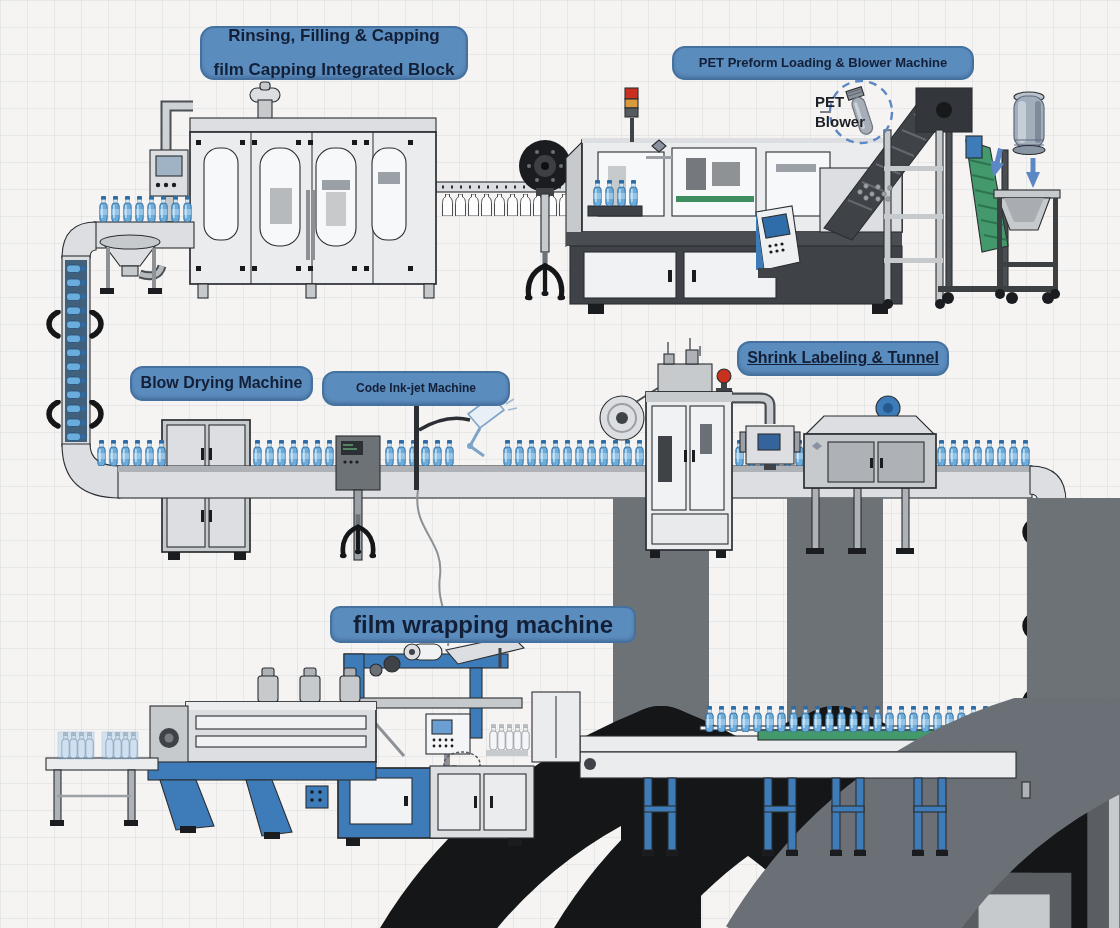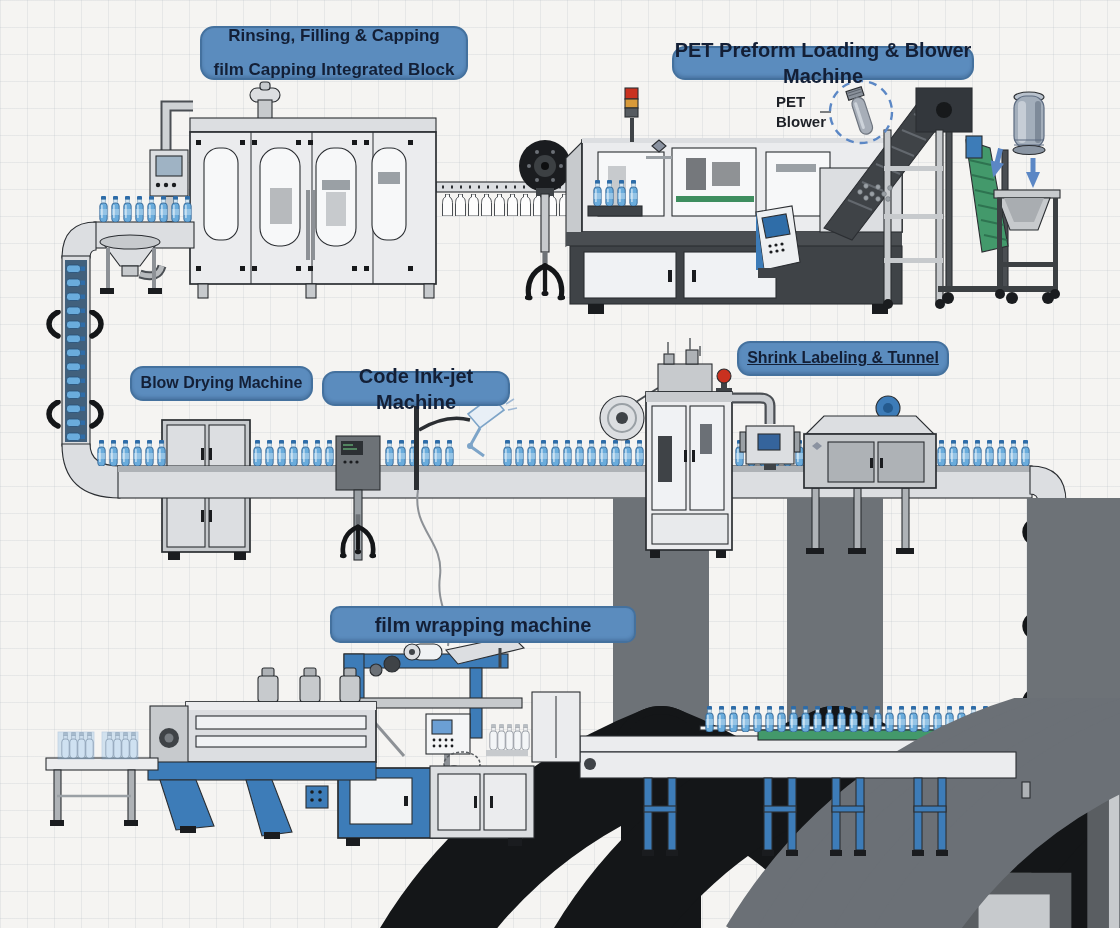--- a/index.html
+++ b/index.html
@@ -20,21 +20,21 @@
   #art{position:absolute;inset:0;}
   .pill{
     position:absolute;display:flex;flex-direction:column;align-items:center;justify-content:center;
     background:var(--label-bg);border:2px solid var(--label-border);border-radius:14px;
     color:var(--label-text);font-weight:bold;text-align:center;line-height:1.3;
     box-shadow:inset 0 -2px 3px rgba(30,60,95,.25);
     z-index:5;
     gap:11px;
   }
   .note{
-    position:absolute;color:#1d2026;font-weight:600;font-size:15px;line-height:1.35;z-index:5;
+    position:absolute;color:#1d2026;font-weight:600;font-size:15px;line-height:1.35;z-index:5;margin-left:39px;
   }
   
   .o{stroke:var(--line-dark);stroke-width:1.1;}
   .o2{stroke:var(--line-dark);stroke-width:1.7;}
   .g1{fill:#ebecee;} .g2{fill:#dcdee1;} .g3{fill:#c7cacd;} .g4{fill:#aeb2b6;}
   .dk{fill:#3f4347;} .bk{fill:#1a1c1f;} .wh{fill:#f7f8f9;}
   .mblue{fill:var(--machine-blue);} .green{fill:var(--belt-green);}
   .red{fill:var(--beacon-red);}
 </style>
 </head>
@@ -720,37 +720,37 @@
         </g>
       <rect x="102" y="732" width="36" height="27" fill="#7fb6e6" opacity="0.3" stroke="#4a86c4" stroke-width="0.8"></rect>
     </g>
   </svg>
 
   <div class="pill" style="left:200px;top:26px;width:264px;height:50px;font-size:17px;">
     <span>Rinsing, Filling &amp; Capping</span>
     <span>film Capping Integrated Block</span>
   </div>
 
-  <div class="pill" style="left:672px;top:46px;width:298px;height:30px;font-size:20px;border-radius:13px;">
+  <div class="pill" style="left:672px;top:46px;width:298px;height:30px;font-size:13px;border-radius:13px;">
     <span>PET Preform Loading &amp; Blower Machine</span>
   </div>
 
   <div class="pill" style="left:737px;top:341px;width:208px;height:31px;font-size:16px;border-radius:13px;text-decoration:underline;">
     <span>Shrink Labeling &amp; Tunnel</span>
   </div>
 
   <div class="pill" style="left:130px;top:366px;width:179px;height:31px;font-size:16px;border-radius:13px;">
     <span>Blow Drying Machine</span>
   </div>
 
-  <div class="pill" style="left:322px;top:371px;width:184px;height:31px;font-size:20px;border-radius:13px;">
+  <div class="pill" style="left:322px;top:371px;width:184px;height:31px;font-size:12px;border-radius:13px;">
     <span>Code Ink-jet Machine</span>
   </div>
 
-  <div class="pill" style="left:330px;top:606px;width:302px;height:33px;font-size:20px;border-radius:10px;justify-content:center;">
+  <div class="pill" style="left:330px;top:606px;width:302px;height:33px;font-size:24px;border-radius:10px;justify-content:center;">
     <span>film wrapping machine</span>
   </div>
 
   <div class="note" style="left:776px;top:92px;width:70px;">
     <div>PET</div>
     <div>Blower</div>
   </div>
 
 </div>
 

